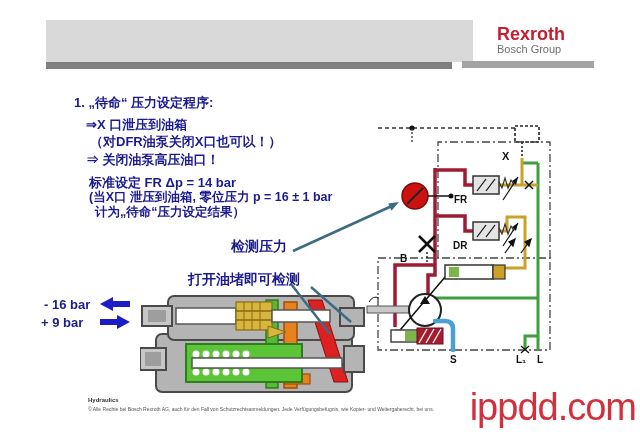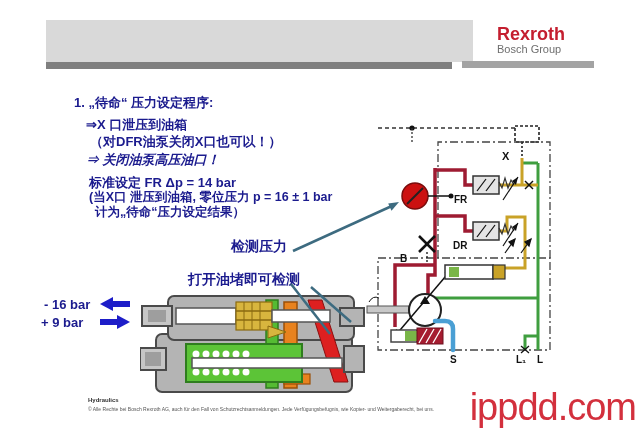--- a/index.html
+++ b/index.html
@@ -13,21 +13,21 @@
   .bar-a{left:46px;top:62px;width:406px;height:7px;background:#7f7f7f;}
   .bar-b{left:462px;top:61px;width:132px;height:7px;background:#a3a3a3;}
   .brand{left:497px;top:24px;font-size:18px;font-weight:bold;color:#c41e2f;letter-spacing:0px;}
   .brand-group{left:497px;top:43px;font-size:11px;color:#6e6e6e;}
 
   
   .navy{color:#1b1b8e;font-weight:bold;font-size:13px;white-space:nowrap;}
   .t-step{left:62px;top:94px;margin-left:12px;}
   .t-b1{left:86px;top:116px;}
   .t-b1n{left:90px;top:133px;}
-  .t-b2{left:86px;top:151px;font-style:italic;}
+  .t-b2{left:86px;top:151px;}
   .t-s1{left:89px;top:174px;}
   .t-s2{left:89px;top:189px;font-size:12.5px;}
   .t-s3{left:95px;top:204px;font-size:12.5px;}
   .t-gauge{left:231px;top:238px;font-size:14px;}
   .t-plug{left:172px;top:271px;font-size:14px;margin-left:16px;}
   .t-minus{left:44px;top:297px;}
   .t-plus{left:41px;top:315px;}
 
   
   .f-prod{left:88px;top:397px;font-size:6px;font-weight:bold;color:#333;}

